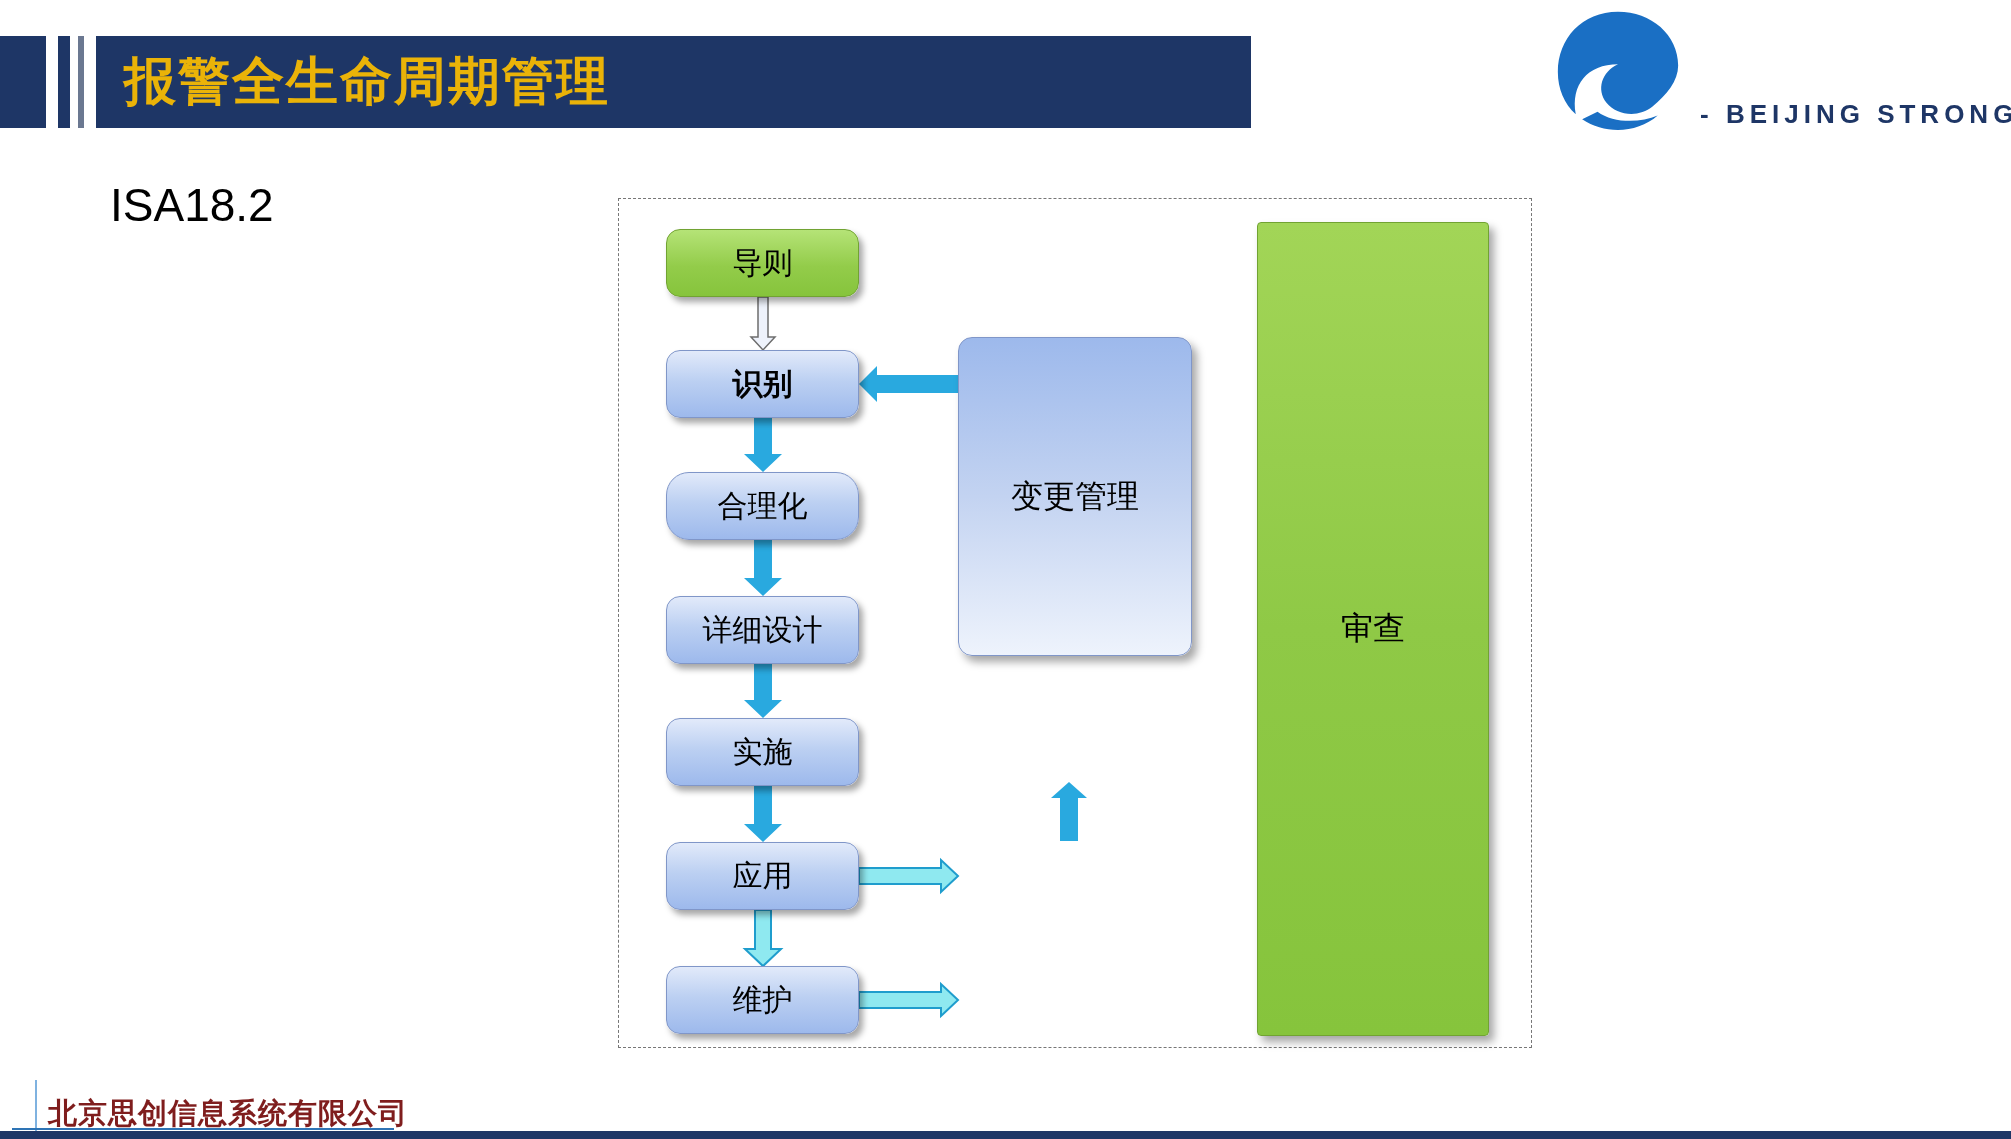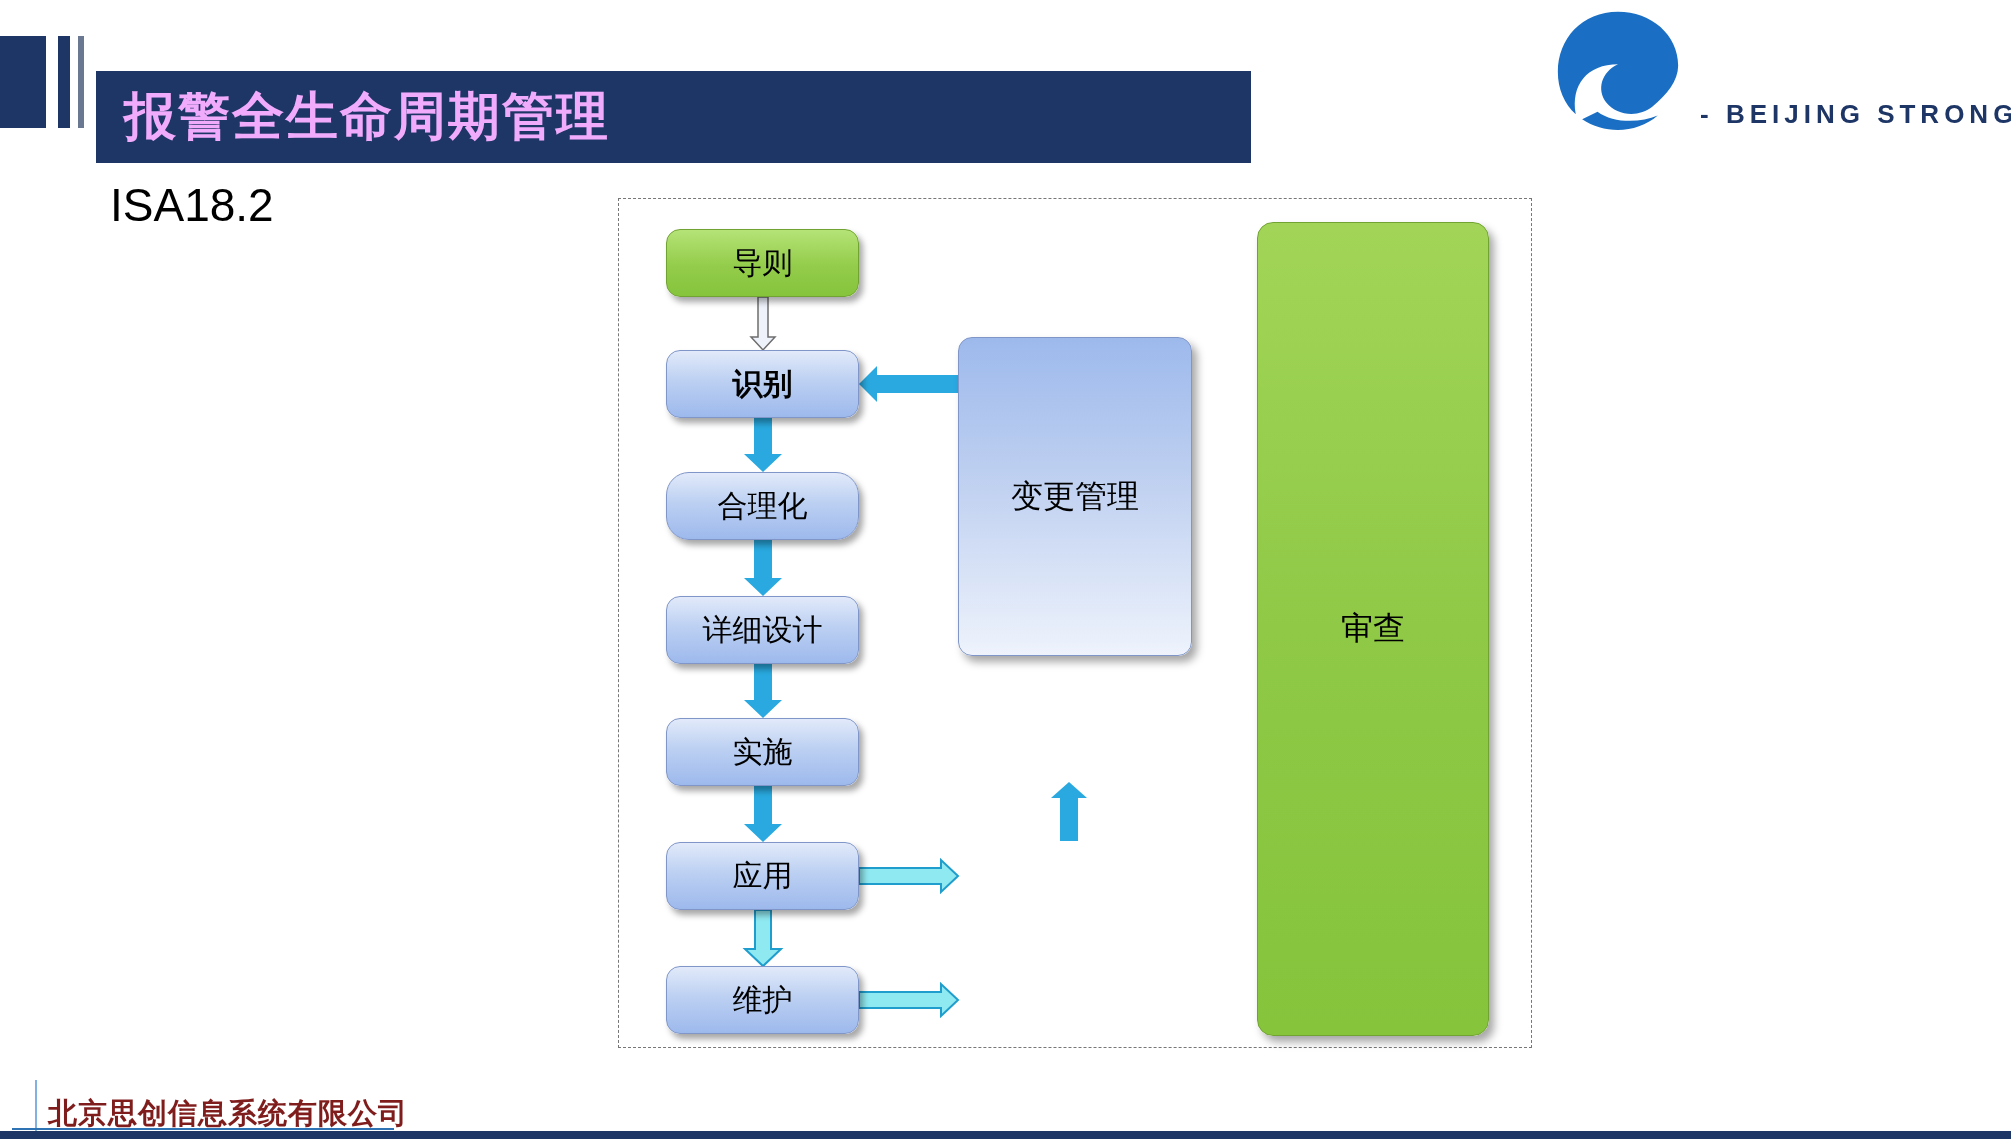--- a/index.html
+++ b/index.html
@@ -11,24 +11,24 @@
     font-family:"Liberation Sans", sans-serif;
   }
   .abs{position:absolute;}
 
   
   .corner-block{left:0;top:36px;width:46px;height:92px;background:#1e3666;}
   .stripe-a{left:58px;top:36px;width:12px;height:92px;background:#1e3666;}
   .stripe-b{left:78px;top:36px;width:6px;height:92px;background:#6b7891;}
   .title-bar{
     left:96px;top:36px;width:1155px;height:92px;
-    background:#1e3666;color:#f0abfc;
+    background:#1e3666;color:#eab308;
     display:flex;align-items:center;
     padding-left:28px;box-sizing:border-box;
-    font-size:52px;font-weight:bold;letter-spacing:2px;margin-top:35px;
+    font-size:52px;font-weight:bold;letter-spacing:2px;
   }
 
   
   .logo-swoosh{left:1552px;top:8px;width:132px;height:128px;}
   .logo-brand{
     left:1698px;top:10px;width:312px;
     font-size:70px;font-weight:bold;color:#1a6fc4;
     letter-spacing:4px;white-space:nowrap;
   }
   .logo-sub{
@@ -74,21 +74,21 @@
     left:339px;top:138px;width:234px;height:319px;border-radius:14px;
     background:linear-gradient(180deg,#9db9ec 0%,#c3d3f1 50%,#eef3fc 100%);
     border:1px solid #8096c8;
   }
   .monitor-box{
     left:339px;top:642px;width:234px;height:193px;border-radius:24px;
     background:linear-gradient(180deg,#a8da63 0%,#8fc946 55%,#86c43c 100%);
     border:1px solid #71a332;
   }
   .audit-box{
-    left:638px;top:23px;width:232px;height:814px;border-radius:16px;
+    left:638px;top:23px;width:232px;height:814px;border-radius:4px;
     background:linear-gradient(180deg,#a2d557 0%,#8fc946 50%,#86c43c 100%);
     border:1px solid #71a332;
   }
 
   
   .footer-vline{left:35px;top:1080px;width:2px;height:52px;background:#7fb2e0;}
   .footer-text{
     left:48px;top:1094px;font-size:29px;font-weight:bold;color:#7f1d1d;
     letter-spacing:1px;
   }

